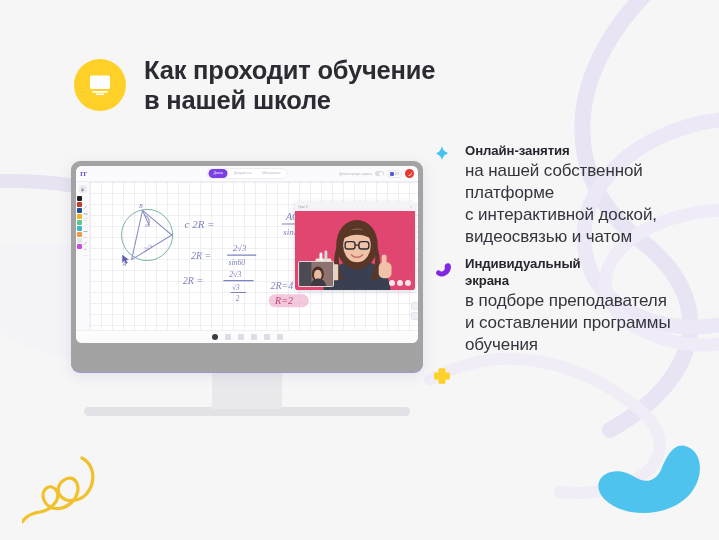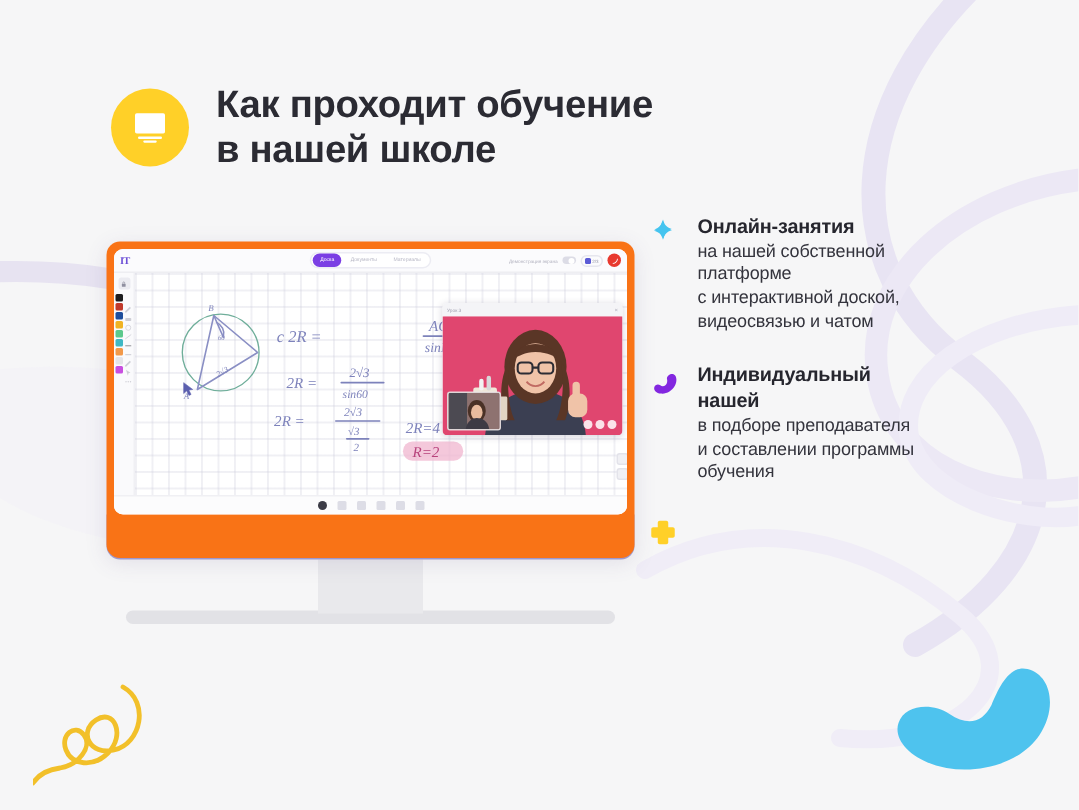--- a/index.html
+++ b/index.html
@@ -35,21 +35,21 @@
     font-weight: bold; color: #2b2b33;
     letter-spacing: -0.2px;
     white-space: pre-line;
   }
 
   
   #monitor { position: absolute; left: 71px; top: 161px; width: 352px; height: 256px; }
   #monitor-body {
     position: absolute; left: 0; top: 0;
     width: 352px; height: 211px;
-    background: #f97316;
+    background: #a3a3a3;
     border-radius: 9px;
     box-shadow: 0 3px 14px rgba(90,80,130,0.13);
     padding: 5px 5px 0 5px;
   }
   #monitor-chin {
     position: absolute; left: 0; top: 182px;
     width: 352px; height: 30px;
     background: #a49fd4;
     border-radius: 0 0 9px 9px;
   }
@@ -210,31 +210,31 @@
     border-top: 1px solid #f0f0f4;
     background: #fcfcfd;
     display: flex; align-items: center; justify-content: center; gap: 7px;
   }
   .bt-ico { width: 6px; height: 6px; border-radius: 1px; background: #dddde6; }
 
   
   #features {
     position: absolute; left: 428px; top: 143px;
     width: 272px;
-    display: flex; flex-direction: column; gap: 20px;
+    display: flex; flex-direction: column; gap: 8px;
   }
   .feature { display: flex; gap: 10px; align-items: flex-start; }
   .feature-icon { width: 27px; flex: none; display: flex; justify-content: center; padding-top: 2px; }
   .feature-title {
     font-size: 13.2px; font-weight: bold; color: #26262e;
     line-height: 1.28; letter-spacing: -0.1px;
     white-space: pre-line;
   }
   .feature-body {
-    font-size: 12px; color: #34343d;
+    font-size: 17px; color: #34343d;
     line-height: 1.30; letter-spacing: -0.1px;
     white-space: pre-line;
   }
 
   
   #avito {
     position: absolute; right: 14px; bottom: 12px;
     display: flex; align-items: center; gap: 3px;
     opacity: 0.85;
   }
@@ -561,21 +561,21 @@
 
     <div class="feature">
       <span class="feature-icon">
         <svg width="24" height="24" viewBox="0 0 24 24" aria-hidden="true">
           <path d="M19.3 5.6c2 1.1 2.2 4.6.6 7.6c-1.9 3.5-5.6 5.6-9.3 5.2c-3-0.3-5-2.3-4.4-4.3
                    c0.5-1.8 2.7-2.3 4-1.2c1 0.9 2.5 0.8 3.6-0.3c1-1 1.2-2.4 0.9-3.8c-0.5-2.2 2.4-4.4 4.6-3.2Z" fill="#8327e0"></path>
         </svg>
       </span>
       <div>
         <div class="feature-title">Индивидуальный
-нашей</div>
+экрана</div>
         <div class="feature-body">в подборе преподавателя
 и составлении программы
 обучения</div>
       </div>
     </div>
 
     <div class="feature">
       <span class="feature-icon">
         <svg width="20" height="20" viewBox="0 0 24 24" aria-hidden="true">
           <path d="M9.4 2.6h5.2c0.9 0 1.6 0.7 1.6 1.6v3.6h3.6c0.9 0 1.6 0.7 1.6 1.6v5.2

